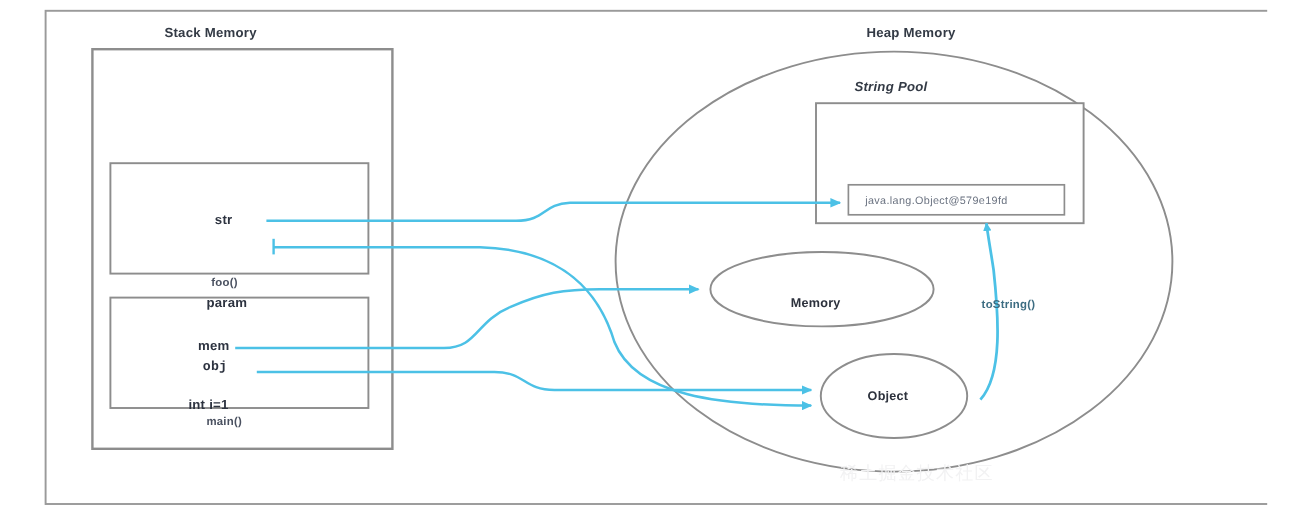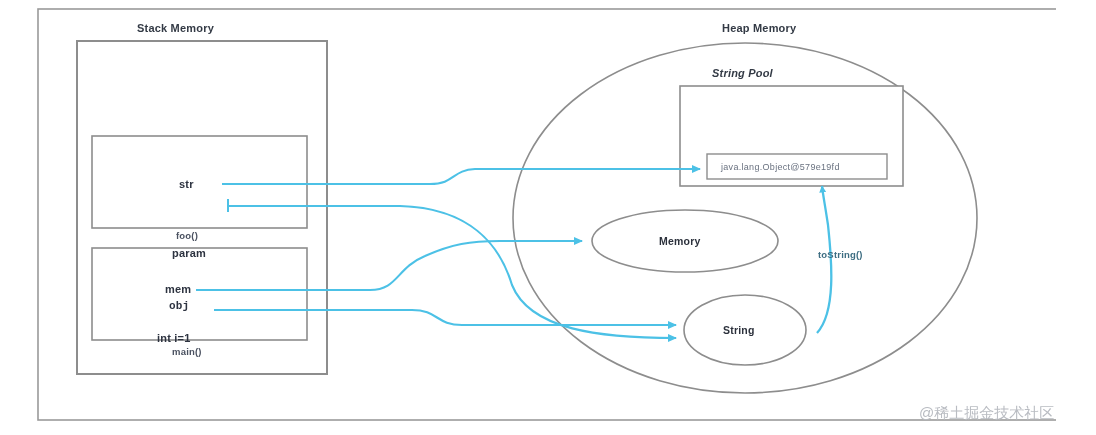--- a/index.html
+++ b/index.html
@@ -107,20 +107,20 @@
   <div class="lbl lbl-var" style="left:172px; top:200px;margin-top:47px;">param</div>
   <div class="lbl lbl-small" style="left:176px; top:230px;text-align:center;">foo()</div>
 
   <div class="lbl lbl-var" style="left:165px; top:283px;">mem</div>
   <div class="lbl lbl-var" style="left:169px; top:300px;font-family:Liberation Mono, monospace;">obj</div>
   <div class="lbl lbl-var" style="left:157px; top:319px;margin-top:13px;">int i=1</div>
   <div class="lbl lbl-small" style="left:172px; top:346px;">main()</div>
 
   <div class="lbl lbl-string" style="left:721px; top:162px;">java.lang.Object@579e19fd</div>
 
-  <div class="lbl lbl-ellipse" style="left:659px; top:235px;">Memory</div>
-  <div class="lbl lbl-ellipse" style="left:723px; top:324px;">String</div>
+  <div class="lbl lbl-ellipse" style="left:659px; top:247px;">Memory</div>
+  <div class="lbl lbl-ellipse" style="left:723px; top:324px;">Object</div>
 
   <div class="lbl lbl-method" style="left:818px; top:249px;text-align:center;">toString()</div>
 
-  <div class="watermark" style="left:919px; top:404px;">@稀土掘金技术社区</div>
+  <div class="watermark-faint" style="left:700px; top:385px;">稀土掘金技术社区</div>
 
 </div>
 
 </body></html>

